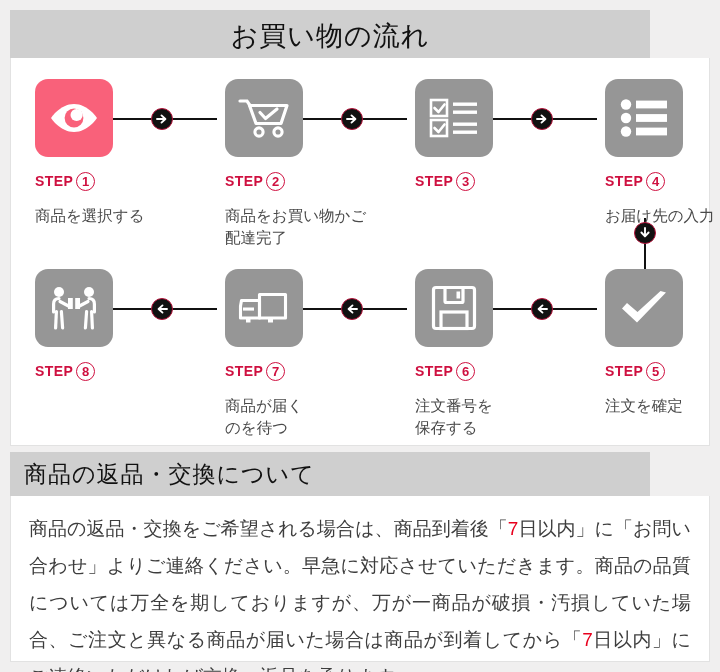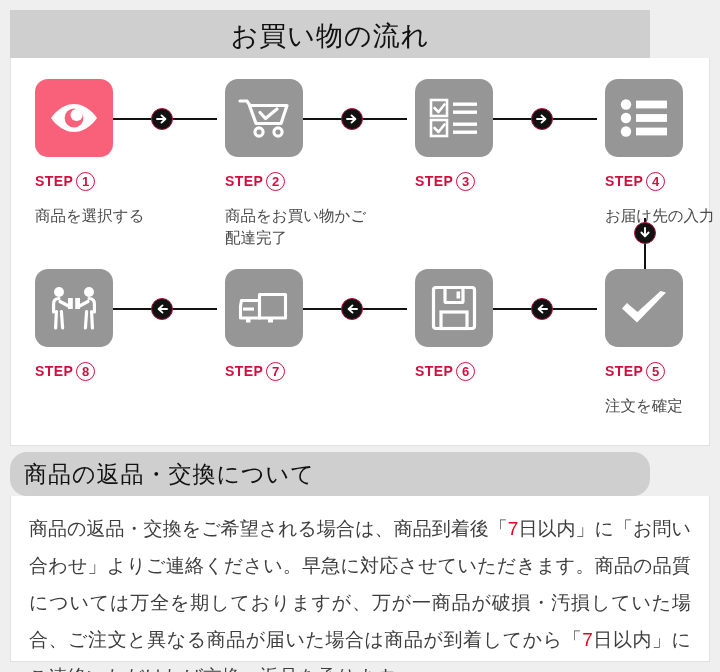--- a/index.html
+++ b/index.html
@@ -36,21 +36,20 @@
     height: 52px;
     justify-content: center;
     font-size: 27px;
   }
   #returns-bar {
     top: 452px;
     height: 44px;
     justify-content: flex-start;
     padding-left: 14px;
     font-size: 23px;
-    border-radius: 17px;
   }
 
   
   #flow-panel {
     position: absolute;
     left: 10px;
     top: 58px;
     width: 700px;
     height: 388px;
     background: #ffffff;
@@ -312,38 +311,42 @@
             <rect x="14" y="2.5" width="18" height="15" rx="1.6" fill="none" stroke="#fff" stroke-width="3.2"></rect>
             <rect x="25.5" y="6.5" width="3.6" height="7" fill="#fff"></rect>
             <rect x="10" y="27" width="26" height="16.5" fill="none" stroke="#fff" stroke-width="3.2"></rect>
           </svg>
         </span>
       </div>
       <div class="steplabel">
         <span class="word">STEP</span>
         <span class="num">6</span>
       </div>
+      <div class="desc">注文番号を
+保存する</div>
     </div>
 
     <div class="step" style="left:214px; top:211px;">
       <div class="tile">
         <span>
           <svg width="54" height="40" viewBox="0 0 54 40">
             <path d="M4.5 12.5h18V30H3.5V18z" fill="none" stroke="#fff" stroke-width="3.1" stroke-linejoin="round"></path>
             <path d="M22.5 6.5h26V30h-26z" fill="none" stroke="#fff" stroke-width="3.1" stroke-linejoin="round"></path>
             <rect x="6" y="19.5" width="11" height="3.1" fill="#fff"></rect>
             <path d="M9 30v4.5h4.5V30" fill="#fff"></path>
             <path d="M31 30v4.5h5V30" fill="#fff"></path>
           </svg>
         </span>
       </div>
       <div class="steplabel">
         <span class="word">STEP</span>
         <span class="num">7</span>
       </div>
+      <div class="desc">商品が届く
+のを待つ</div>
     </div>
 
     <div class="step" style="left:24px; top:211px;">
       <div class="tile">
         <span>
           <svg width="52" height="46" viewBox="0 0 52 46">
 
             <circle cx="11" cy="7" r="5" fill="#fff"></circle>
             <path d="M11 13.5c-3.6 0-5.4 2.2-5.4 5.4V27" fill="none" stroke="#fff" stroke-width="3.2" stroke-linecap="round"></path>
             <path d="M8.4 26.5 7.6 43" fill="none" stroke="#fff" stroke-width="3.2" stroke-linecap="round"></path>

